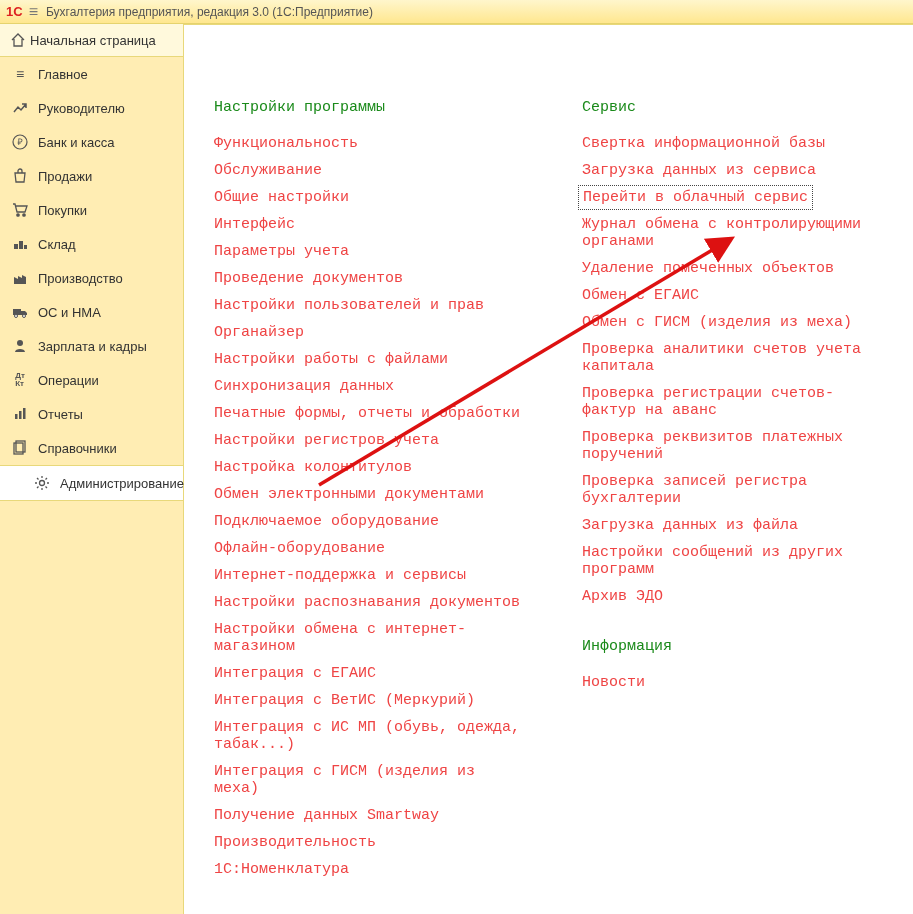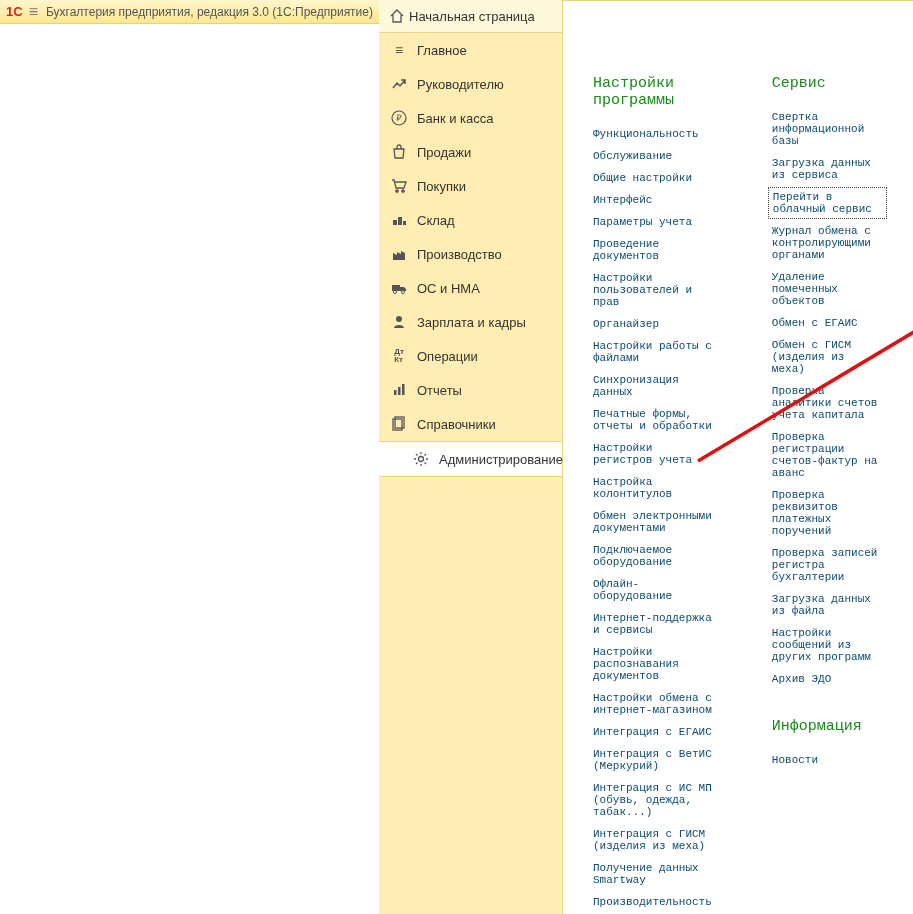--- a/index.html
+++ b/index.html
@@ -7,21 +7,21 @@
     margin: 0; padding: 0;
     font-family: Arial, sans-serif;
     font-size: 13px;
     background: #fff;
     height: 100%;
   }
   .window {
     width: 913px;
     height: 914px;
     display: flex;
-    flex-direction: row;
+    flex-direction: column;
     background: #ffffff;
     position: relative;
   }
   .titlebar {
     height: 24px;
     background: linear-gradient(#fff6cc, #ffe78f);
     display: flex;
     align-items: center;
     padding: 0 6px;
     border-bottom: 1px solid #e5d36e;
@@ -116,24 +116,24 @@
   .section-title {
     color: #1a8a1a;
     font-size: 15px;
     margin: 20px 0 14px 0;
     font-weight: normal;
   }
   .section-title:first-child {
     margin-top: 54px;
   }
   .link-item {
-    color: #0c4a6e;
+    color: #ef4444;
     padding: 5px 0;
     cursor: pointer;
-    font-size: 11px;
+    font-size: 15px;
     width: fit-content;
   }
   .link-item.highlighted {
     border: 1px dotted #444;
     padding: 3px 4px;
     margin: 1px -4px;
   }
   .arrow-annotation {
     position: absolute;
     top: 175px;

